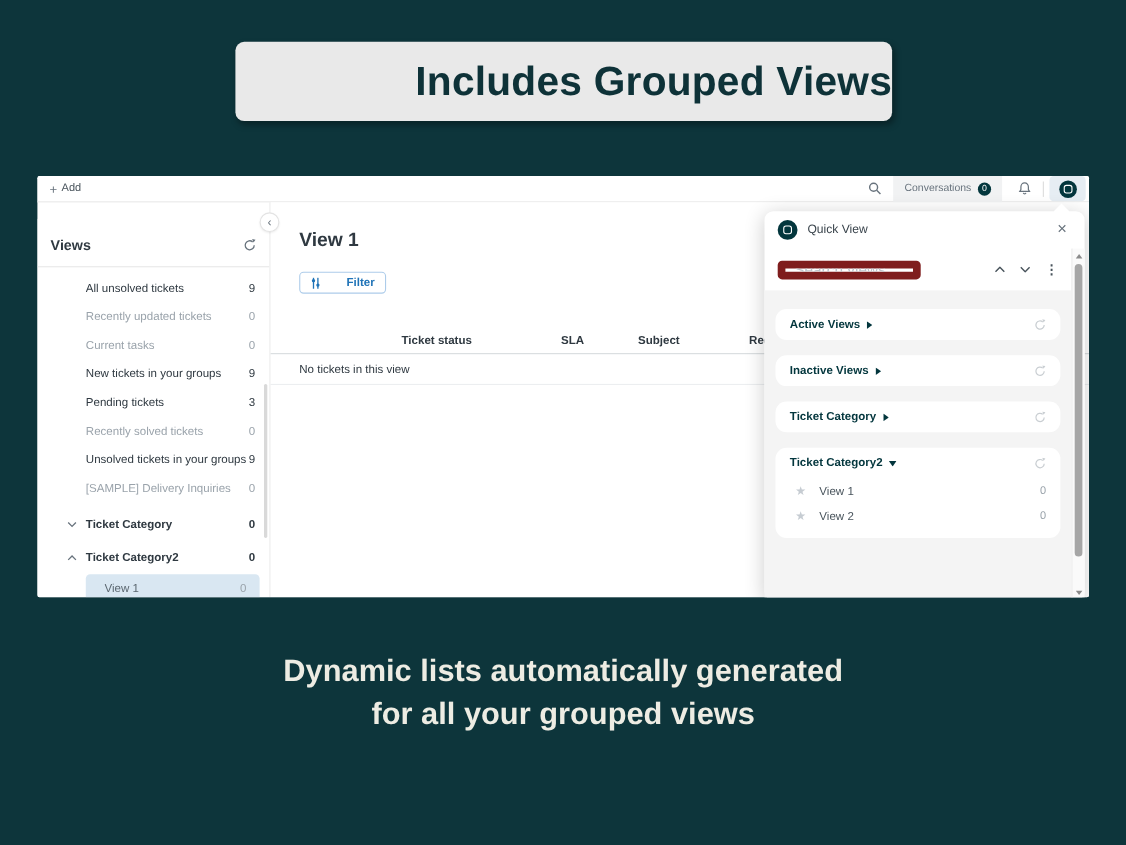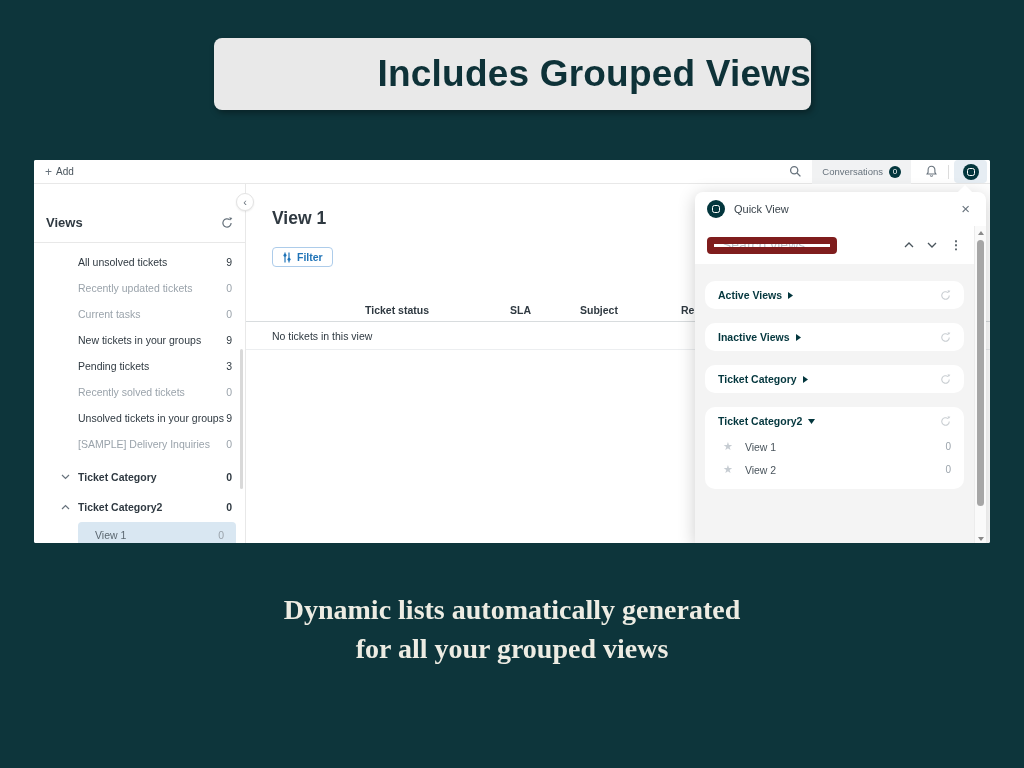--- a/index.html
+++ b/index.html
@@ -63,21 +63,21 @@
 
   .v-divider { position:absolute; left:211px; top:24px; bottom:0; width:1px; background:#e8e8e8; }
   .collapse-btn { position:absolute; left:202px; top:33px; width:18px; height:18px; border-radius:50%;
     background:#fff; border:1px solid #e3e3e3; box-shadow:0 1px 2px rgba(0,0,0,.08);
     display:flex; align-items:center; justify-content:center; font-size:11px; color:#68737d;
     cursor:pointer; z-index:5; }
 
   
   .main { position:absolute; left:212px; top:24px; right:0; bottom:0; background:#fff; }
   .main h2 { margin:24px 0 0 26px; font-size:17.5px; font-weight:bold; color:#2f3941; }
-  .filter-btn { margin:18px 0 0 26px; height:20px; display:inline-flex; align-items:center; gap:5px;
+  .filter-btn { margin:18px 0 0 26px; height:20px; display:inline-flex; align-items:center; gap:23px;
     padding:0 9px; background:#fff; border:1px solid #adccea; border-radius:4px;
     color:#1f73b7; font-size:10.5px; font-weight:bold; font-family:inherit; cursor:pointer; }
   .ticket-count { margin:15px 0 0 26px; font-size:10.5px; color:#68737d; }
   .table-head { position:absolute; left:0; right:0; top:116px; height:22px; border-bottom:1px solid #d8dcde; }
   .table-head span { position:absolute; top:4px; font-size:10.5px; font-weight:bold; color:#2f3941; }
   .empty-wrap { position:absolute; left:0; right:0; top:138px; height:28px; border-bottom:1px solid #eceef0;
     display:flex; align-items:center; }
   .empty-wrap div { padding-left:26px; font-size:10.5px; color:#2f3941; }
 
   
@@ -114,21 +114,21 @@
   .qv-scrollbar .arr { position:absolute; left:3px; width:0; height:0; }
   .qv-scrollbar .arr.up { top:5px; border-left:3px solid transparent; border-right:3px solid transparent;
     border-bottom:4px solid #8a8a8a; }
   .qv-scrollbar .arr.down { bottom:5px; border-left:3px solid transparent; border-right:3px solid transparent;
     border-top:4px solid #8a8a8a; }
   .qv-scrollbar .thumb { position:absolute; left:2px; top:14px; width:7px; height:266px;
     background:#a6a6a6; border-radius:4px; }
 
   
   .caption { position:absolute; left:0; right:0; top:590px; text-align:center;
-    font-size:28px; font-weight:bold; color:#edece3; line-height:39px;font-family:Liberation Serif, serif; }
+    font-size:28px; font-weight:bold; color:#edece3; line-height:39px; }
 </style>
 </head>
 <body>
 
 <div class="stage">
 
   <div class="title-card">
     <h1>Includes Grouped Views</h1>
   </div>
 

